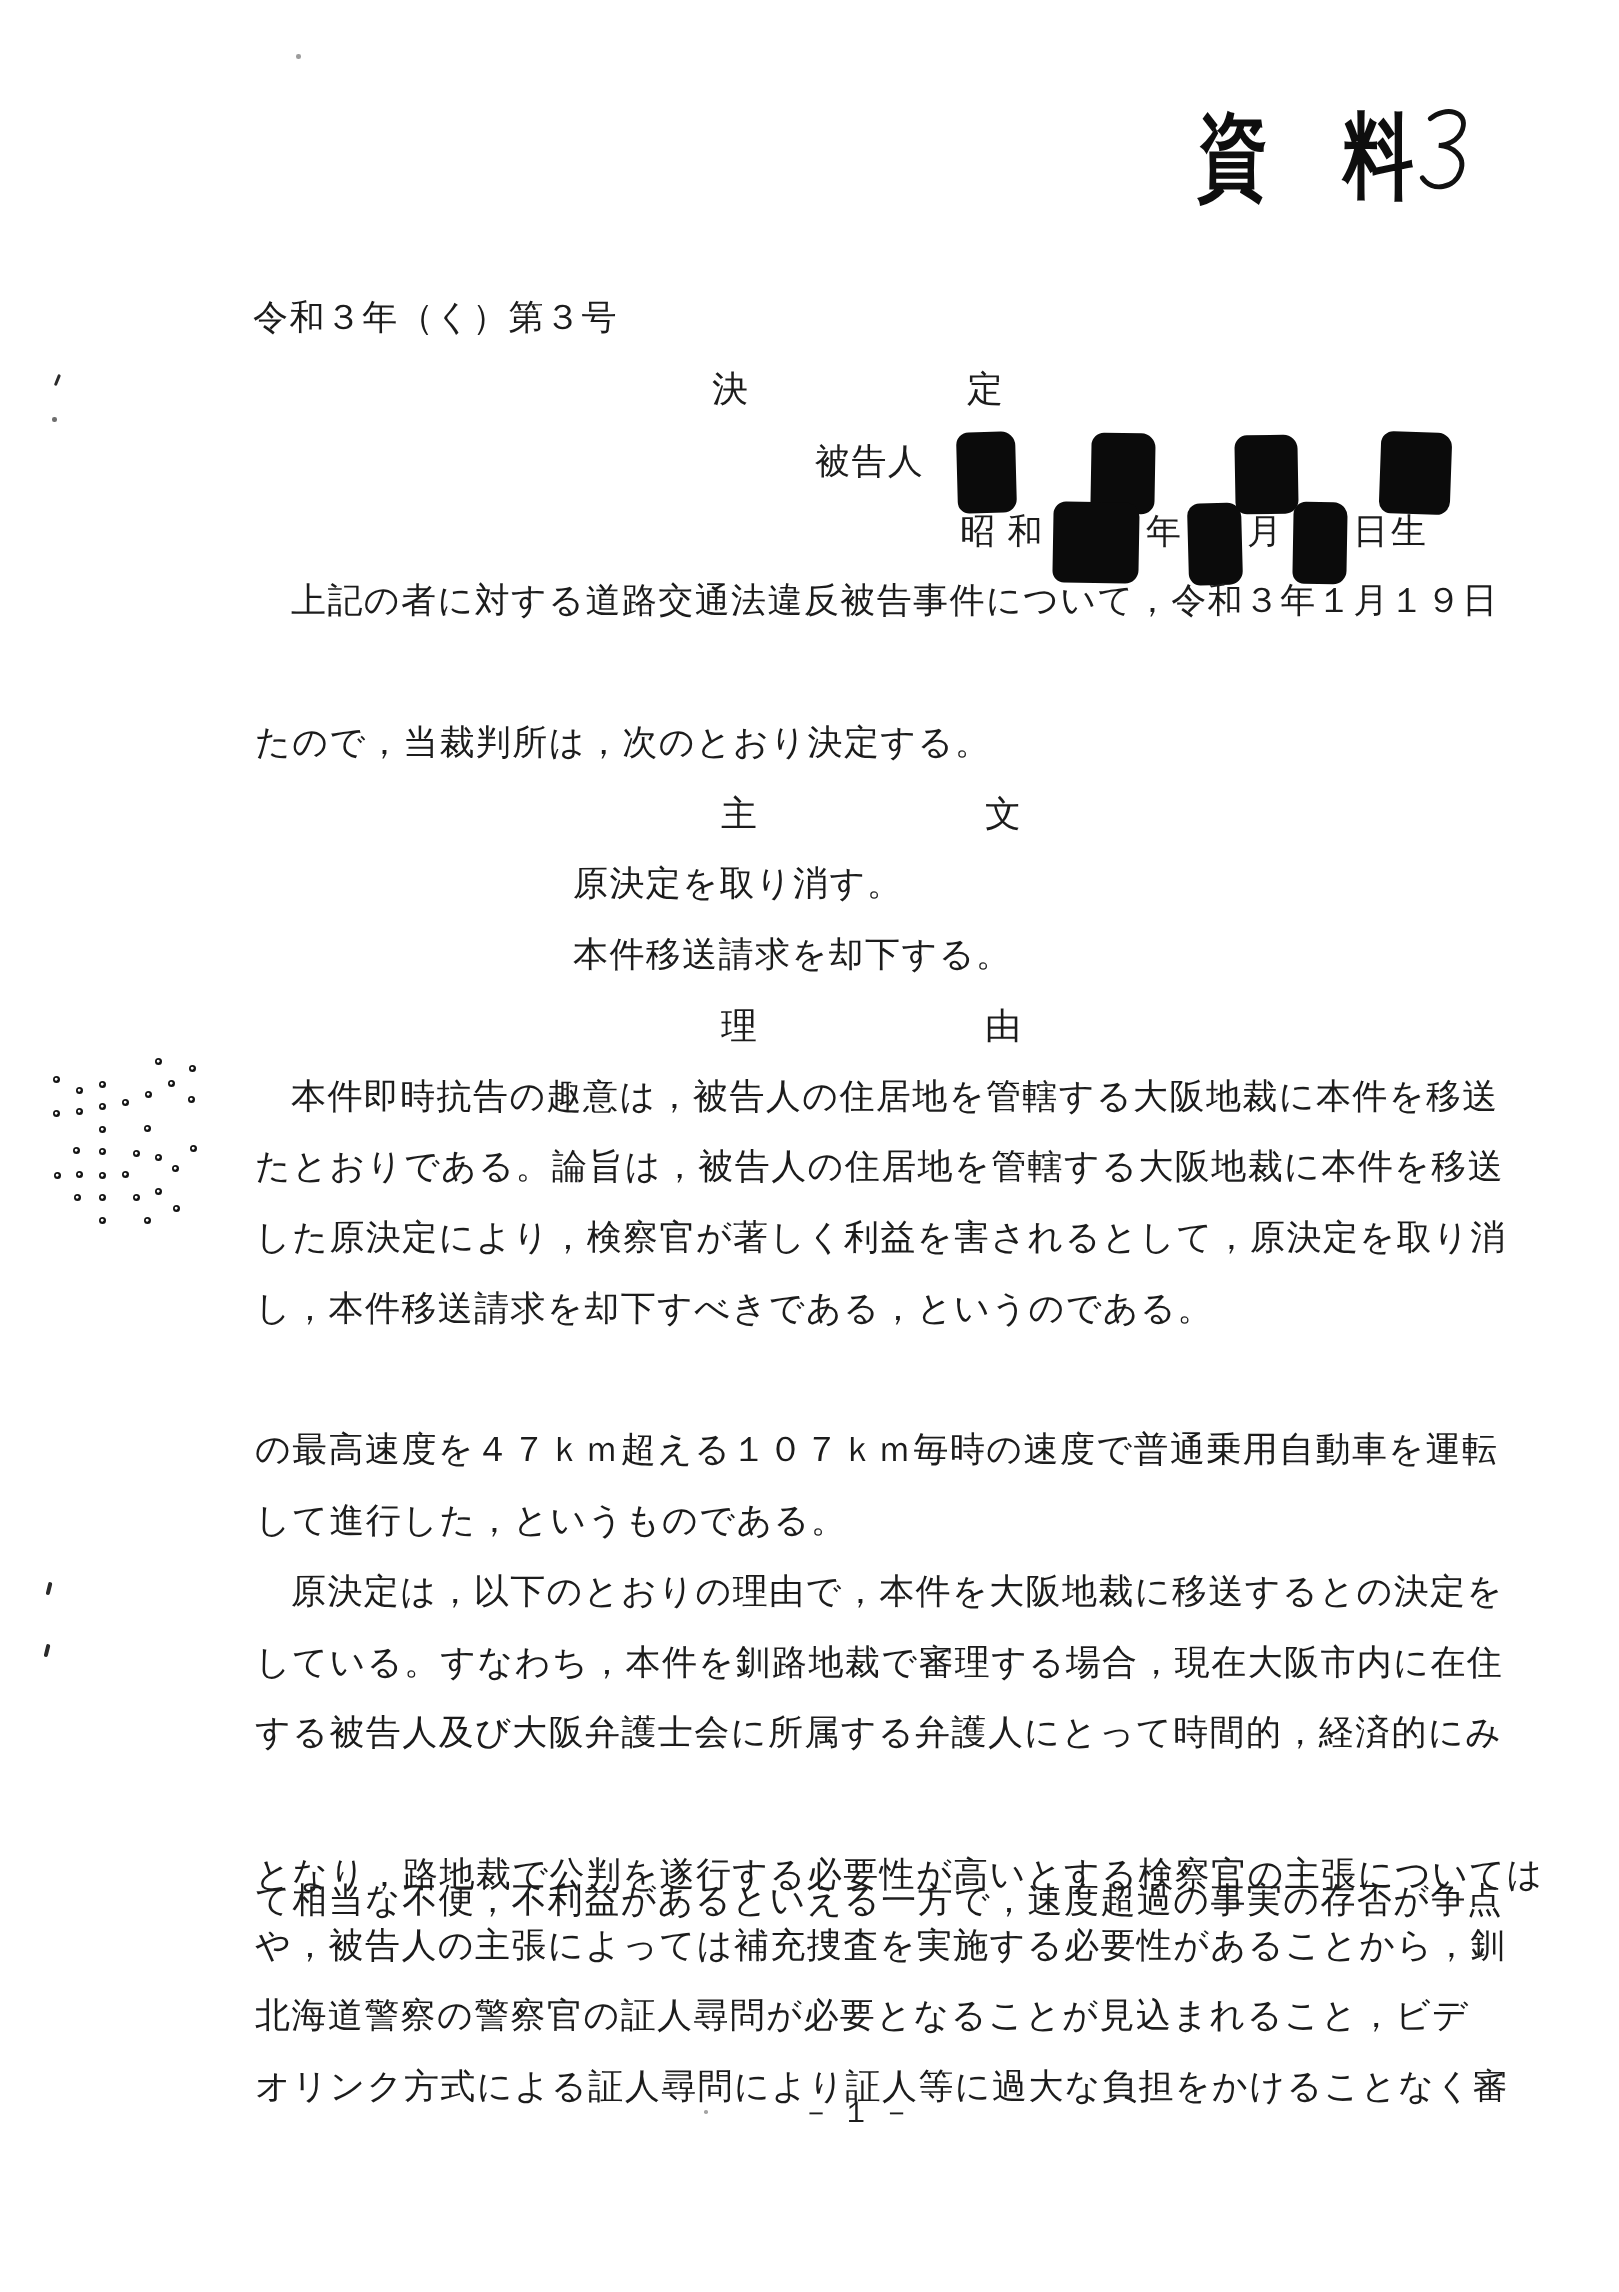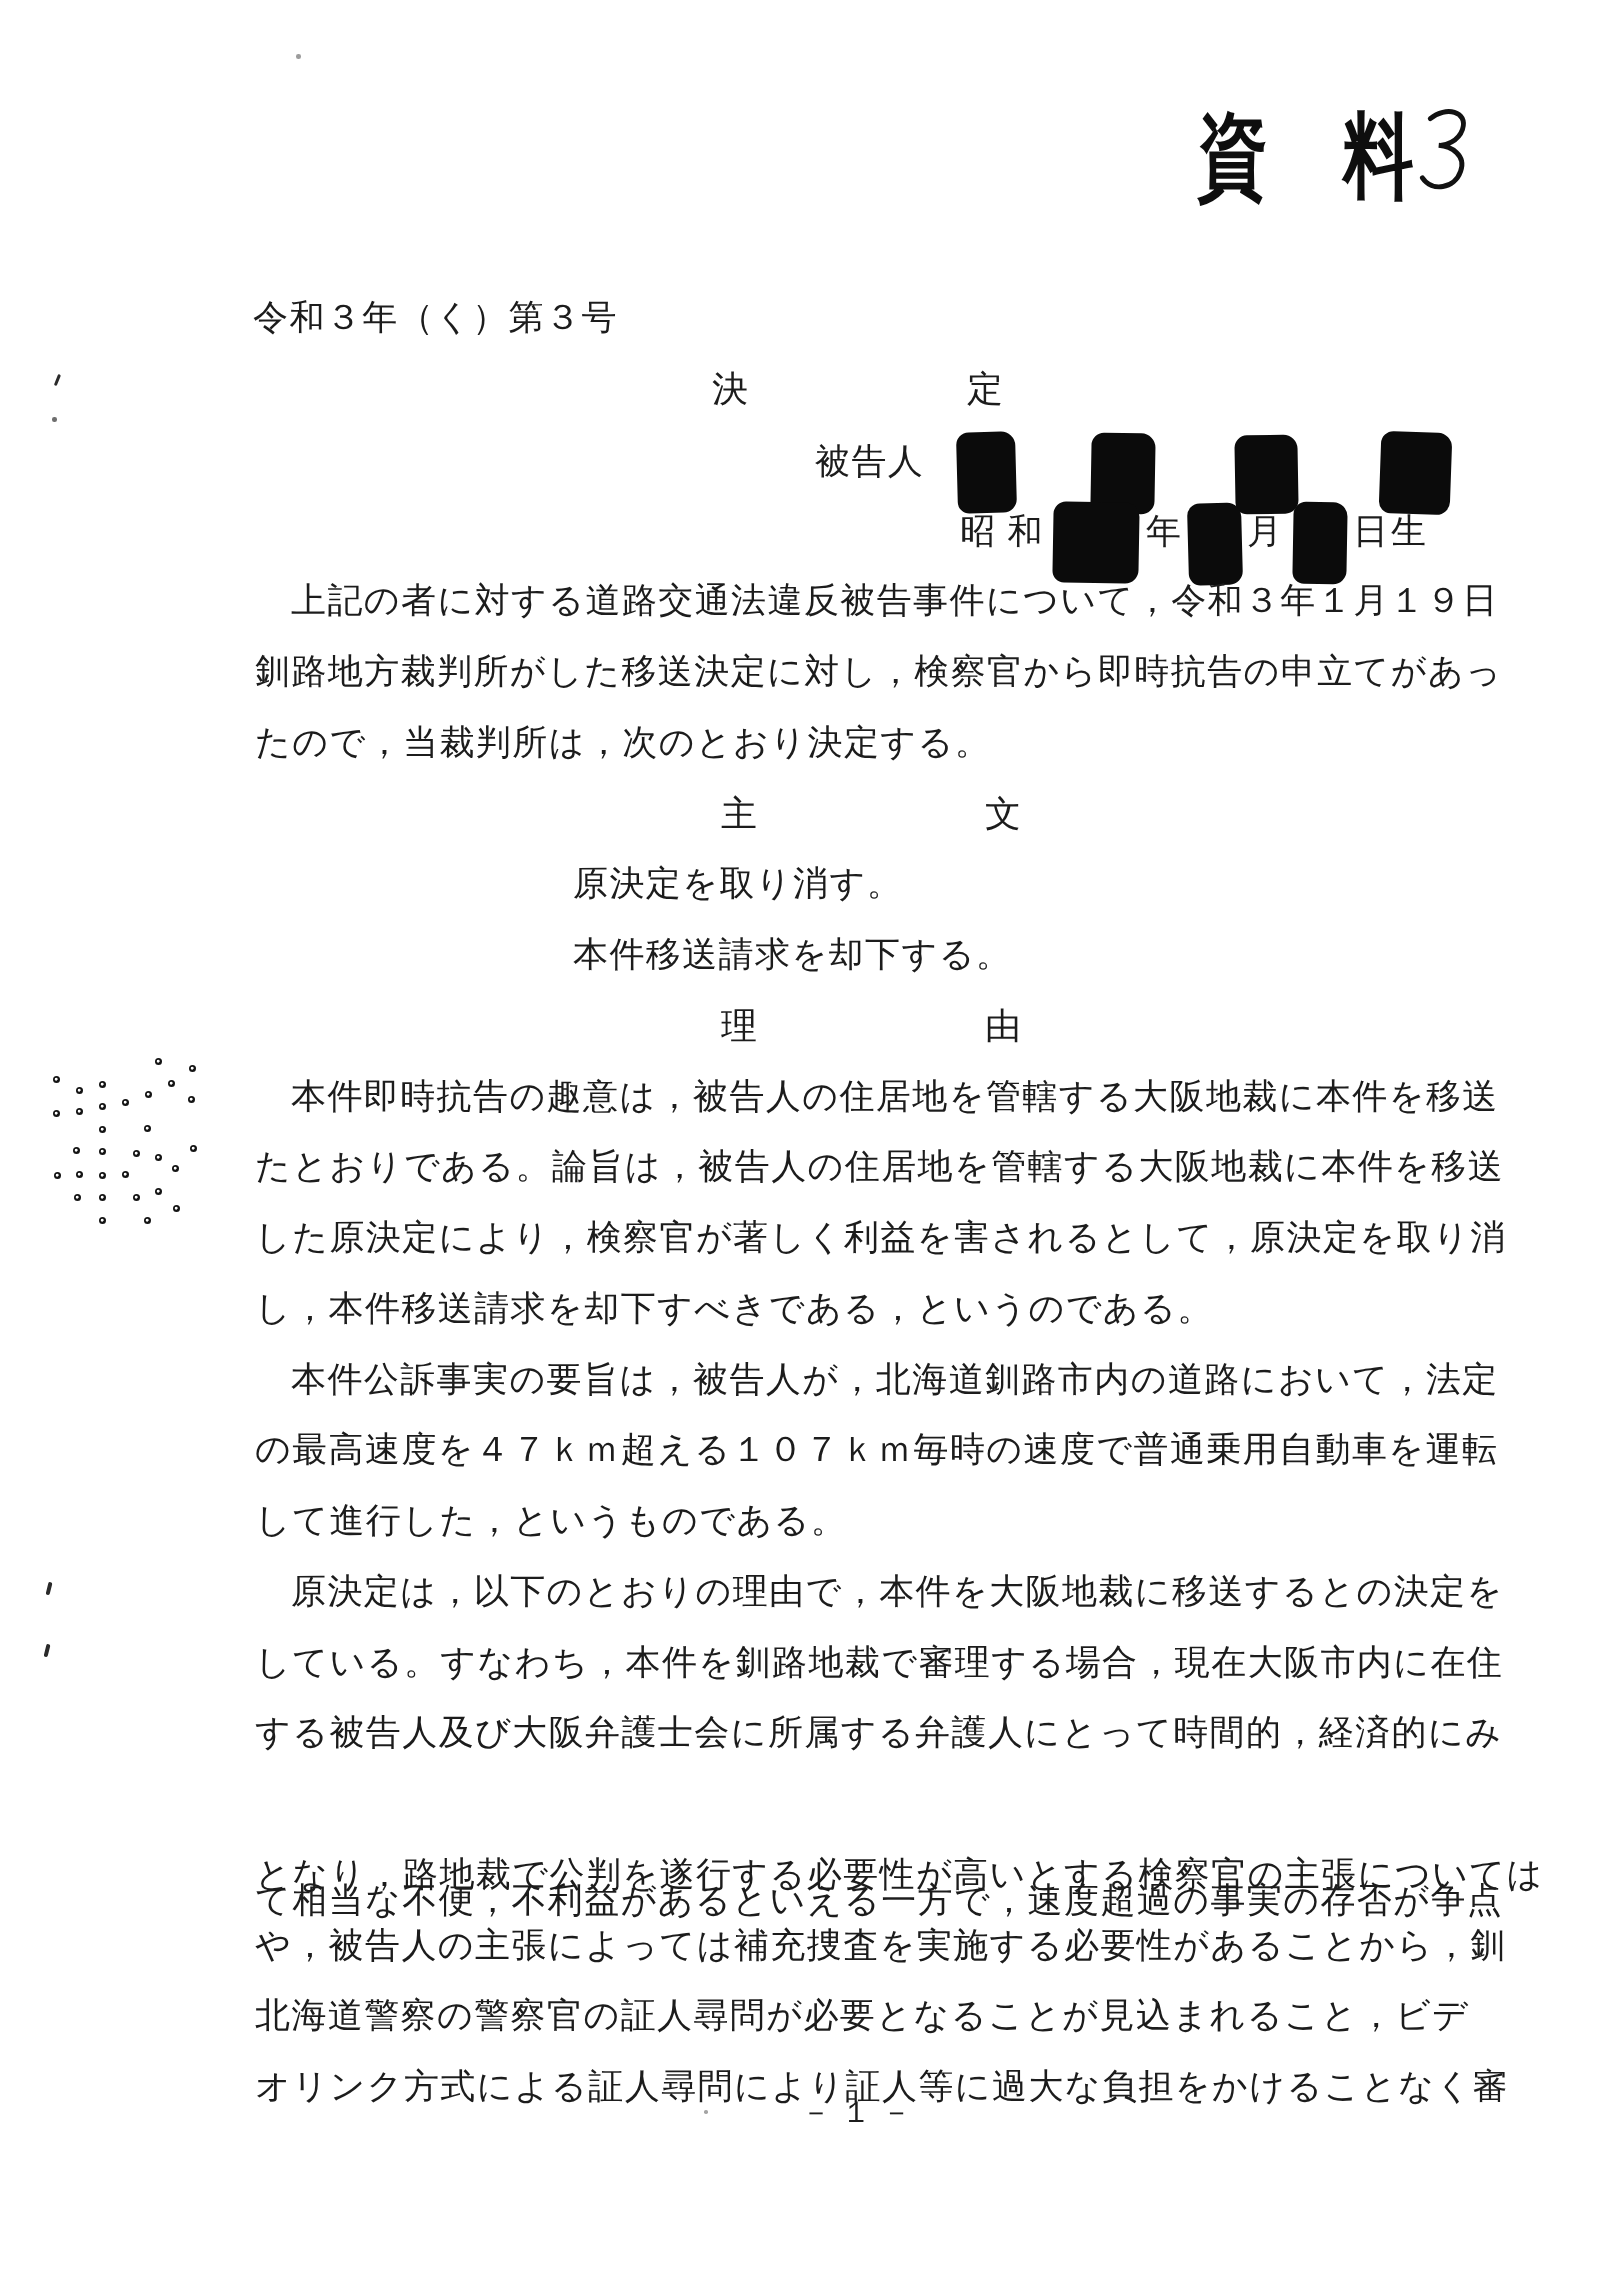--- a/index.html
+++ b/index.html
@@ -69,37 +69,35 @@
   <div class="t" style="left:960px;top:511px;letter-spacing:12.5px">昭和</div>
   <div class="redact" style="left:1053px;top:502px;width:86px;height:81px;transform:rotate(1deg)"></div>
   <div class="t" style="left:1146px;top:511px">年</div>
   <div class="redact" style="left:1188px;top:503px;width:54px;height:82px;transform:rotate(-1.5deg)"></div>
   <div class="t" style="left:1247px;top:511px">月</div>
   <div class="redact" style="left:1293px;top:502px;width:54px;height:82px;transform:rotate(1deg)"></div>
   <div class="t" style="left:1353px;top:511px">日</div>
   <div class="t" style="left:1391px;top:511px">生</div>
 
   <div class="t" style="left:291px;top:580px">上記の者に対する道路交通法違反被告事件について，令和３年１月１９日</div>
-  <div class="t" style="left:255px;top:651px">釧路地方裁判所がした移送決定に対し，検察官から即時抗告の申立てがあっ</div>
   <div class="t" style="left:255px;top:722px">たので，当裁判所は，次のとおり決定する。</div>
 
   <div class="t" style="left:721px;top:793px;font-size:36px">主</div>
   <div class="t" style="left:985px;top:793px;font-size:36px">文</div>
 
   <div class="t" style="left:573px;top:863px">原決定を取り消す。</div>
   <div class="t" style="left:573px;top:934px">本件移送請求を却下する。</div>
 
   <div class="t" style="left:721px;top:1005px;font-size:36px">理</div>
   <div class="t" style="left:985px;top:1005px;font-size:36px">由</div>
 
   <div class="t" style="left:291px;top:1076px">本件即時抗告の趣意は，被告人の住居地を管轄する大阪地裁に本件を移送</div>
   <div class="t" style="left:255px;top:1146px">たとおりである。論旨は，被告人の住居地を管轄する大阪地裁に本件を移送</div>
   <div class="t" style="left:255px;top:1217px">した原決定により，検察官が著しく利益を害されるとして，原決定を取り消</div>
   <div class="t" style="left:255px;top:1288px">し，本件移送請求を却下すべきである，というのである。</div>
-  <div class="t" style="left:291px;top:1359px">本件公訴事実の要旨は，被告人が，北海道釧路市内の道路において，法定</div>
   <div class="t" style="left:255px;top:1429px">の最高速度を４７ｋｍ超える１０７ｋｍ毎時の速度で普通乗用自動車を運転</div>
   <div class="t" style="left:255px;top:1500px">して進行した，というものである。</div>
   <div class="t" style="left:291px;top:1571px">原決定は，以下のとおりの理由で，本件を大阪地裁に移送するとの決定を</div>
   <div class="t" style="left:255px;top:1642px">している。すなわち，本件を釧路地裁で審理する場合，現在大阪市内に在住</div>
   <div class="t" style="left:255px;top:1712px">する被告人及び大阪弁護士会に所属する弁護人にとって時間的，経済的にみ</div>
   <div class="t" style="left:255px;top:1880px">て相当な不便，不利益があるといえる一方で，速度超過の事実の存否が争点</div>
   <div class="t" style="left:255px;top:1854px">となり，路地裁で公判を遂行する必要性が高いとする検察官の主張については</div>
   <div class="t" style="left:255px;top:1925px">や，被告人の主張によっては補充捜査を実施する必要性があることから，釧</div>
   <div class="t" style="left:255px;top:1995px">北海道警察の警察官の証人尋問が必要となることが見込まれること，ビデ</div>
   <div class="t" style="left:255px;top:2066px">オリンク方式による証人尋問により証人等に過大な負担をかけることなく審</div>

